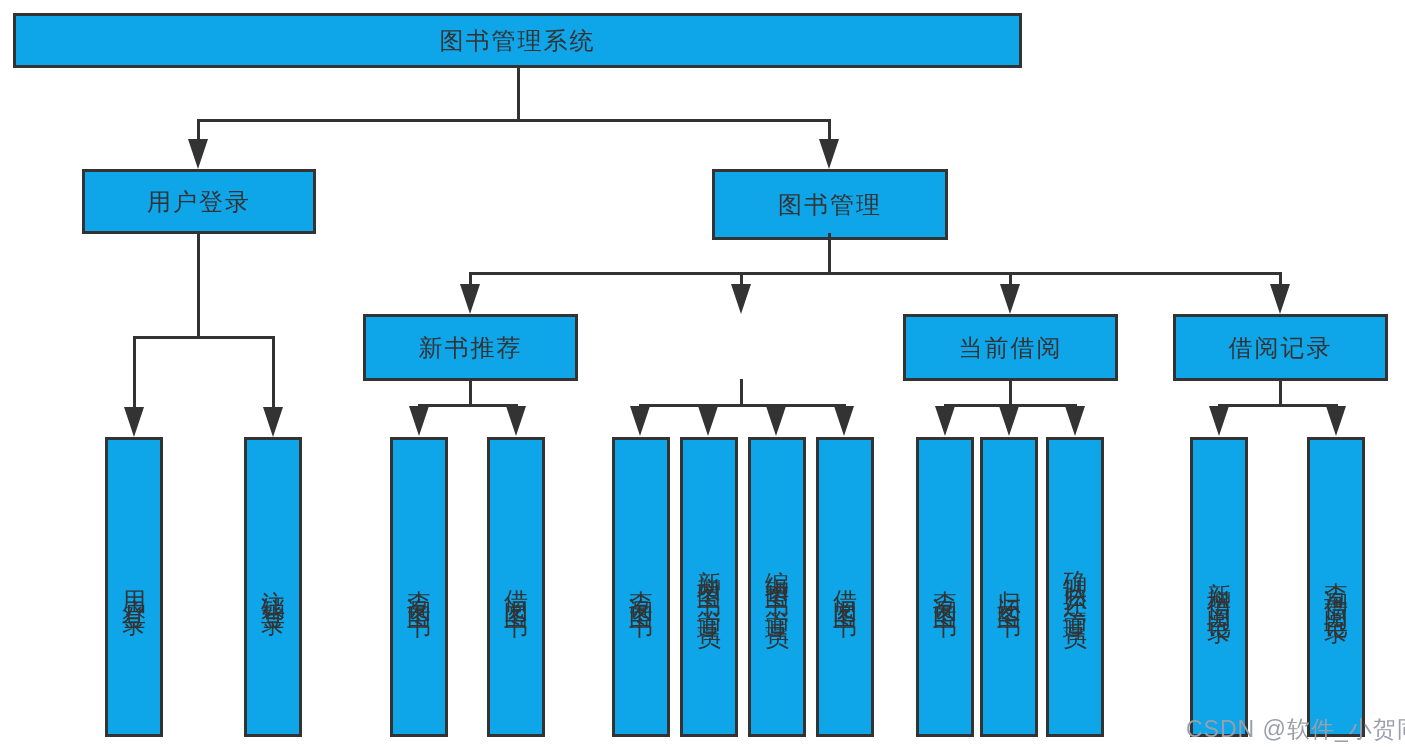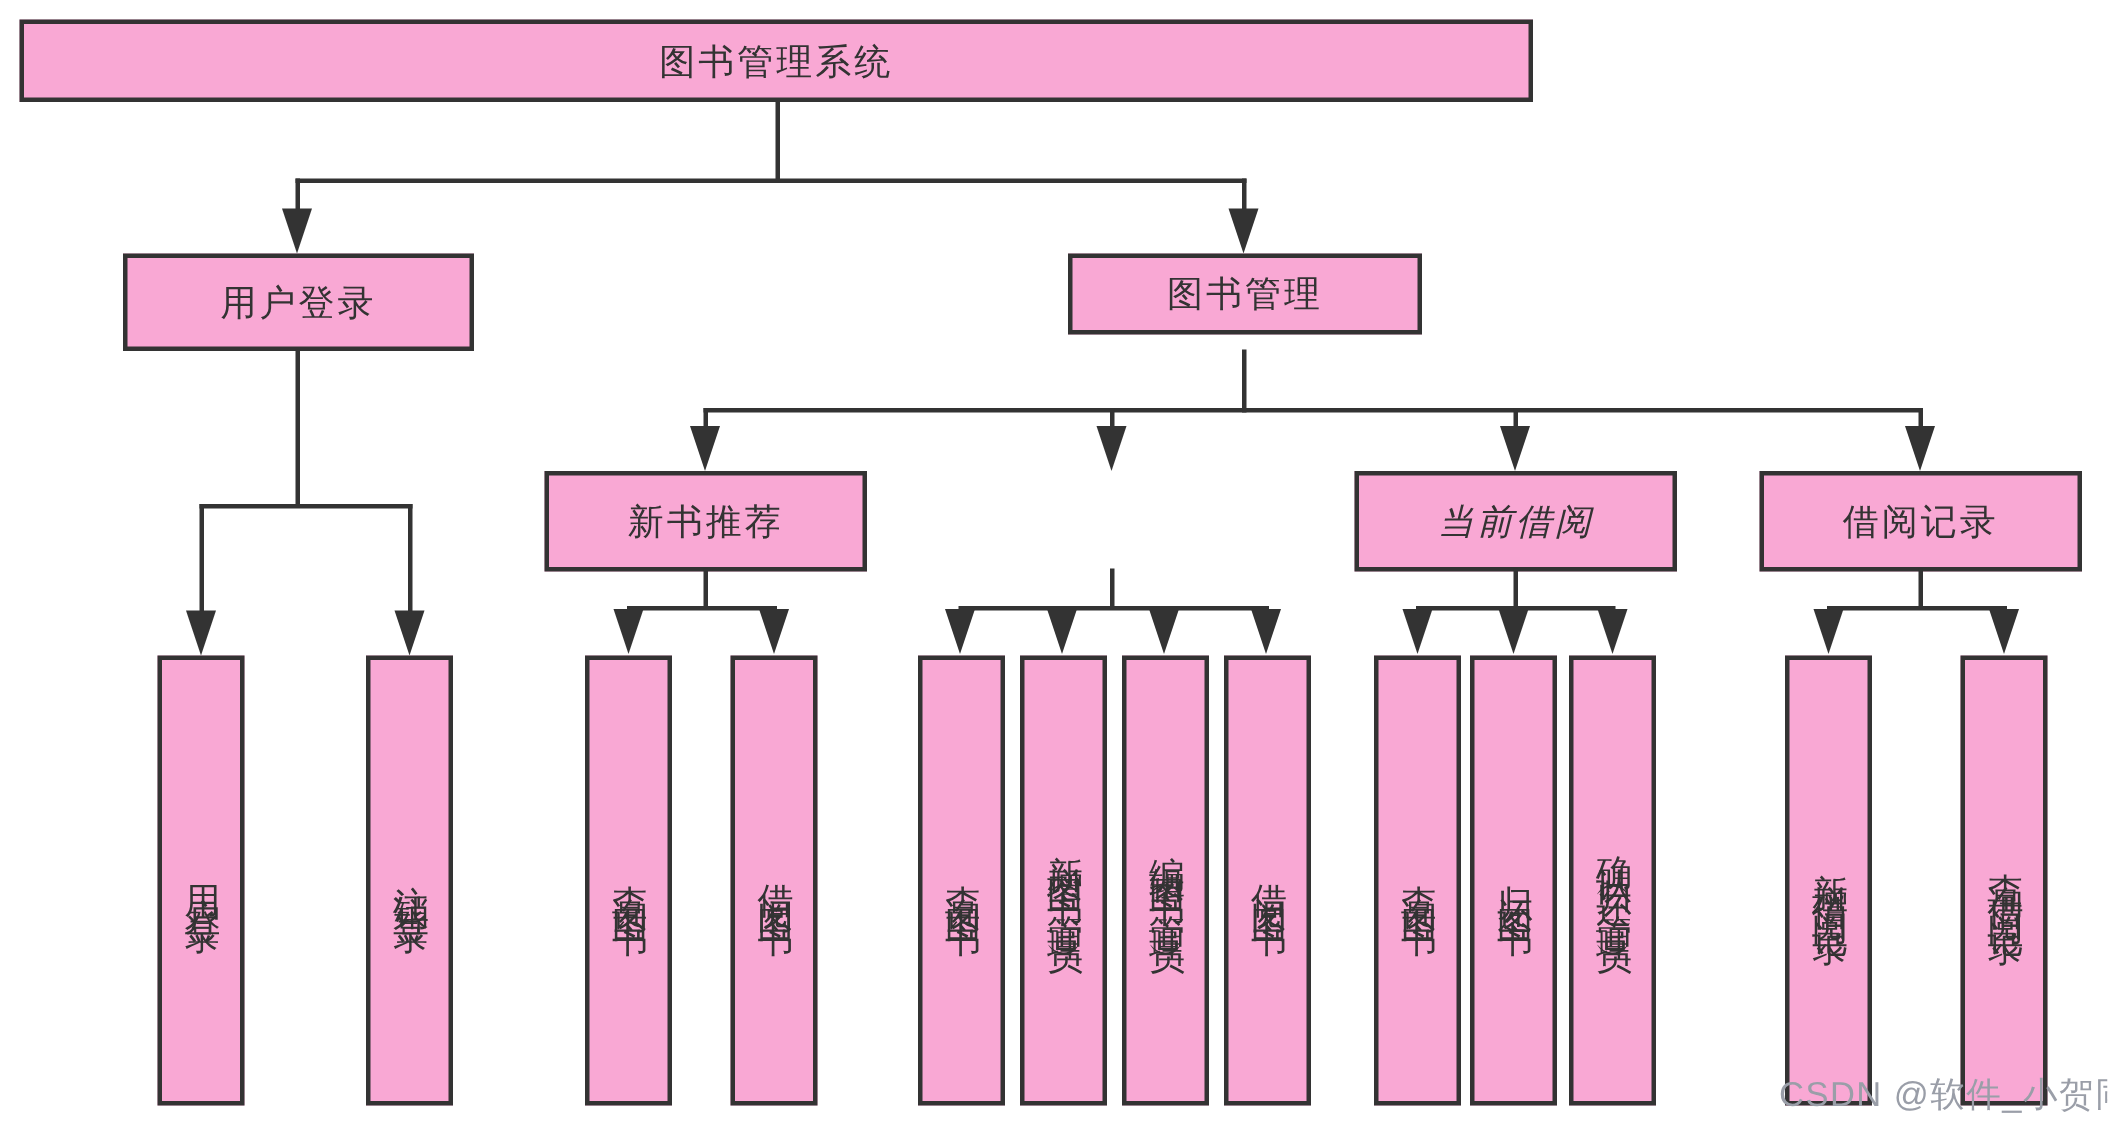--- a/index.html
+++ b/index.html
@@ -11,21 +11,21 @@
   body { font-family: "Liberation Sans", sans-serif; }
   #canvas {
     position: relative;
     width: 1405px;
     height: 747px;
     background: #ffffff;
     overflow: hidden;
   }
   .box, .vbox {
     position: absolute;
-    background: #f9a8d4;
+    background: #0ea5e9;
     border: 3px solid var(--line);
     box-sizing: border-box;
     display: flex;
     align-items: center;
     justify-content: center;
     color: var(--text);
   }
   .box { font-size: 24px; letter-spacing: 2px; white-space: nowrap; }
   .vbox { overflow: hidden; }
   .vbox .vtext {
@@ -69,21 +69,21 @@
   <div class="vline" style="left:517px; top:68px; height:53px;"></div>
   <div class="hline" style="left:197px; top:119px; width:634px;"></div>
   <div class="vline" style="left:197px; top:119px; height:25px;"></div>
   <div class="arr" style="left:188px; top:139px;"></div>
   <div class="vline" style="left:828px; top:119px; height:25px;"></div>
   <div class="arr" style="left:819px; top:139px;"></div>
 
   <div class="box" style="left:82px; top:169px; width:234px; height:65px;">
     <span>用户登录</span>
   </div>
-  <div class="box" style="left:712px; top:169px; width:236px; height:54px;">
+  <div class="box" style="left:712px; top:169px; width:236px; height:71px;">
     <span>图书管理</span>
   </div>
 
   <div class="vline" style="left:197px; top:233px; height:105px;"></div>
   <div class="hline" style="left:133px; top:336px; width:142px;"></div>
   <div class="vline" style="left:133px; top:336px; height:74px;"></div>
   <div class="arr" style="left:124px; top:407px;"></div>
   <div class="vline" style="left:272px; top:336px; height:74px;"></div>
   <div class="arr" style="left:263px; top:407px;"></div>
 
@@ -94,21 +94,21 @@
   <div class="vline" style="left:740px;  top:272px; height:16px;"></div>
   <div class="arr" style="left:731px;  top:284px;"></div>
   <div class="vline" style="left:1009px; top:272px; height:16px;"></div>
   <div class="arr" style="left:1000px; top:284px;"></div>
   <div class="vline" style="left:1279px; top:272px; height:16px;"></div>
   <div class="arr" style="left:1270px; top:284px;"></div>
 
   <div class="box" style="left:363px; top:314px; width:215px; height:67px;">
     <span>新书推荐</span>
   </div>
-  <div class="box" style="left:903px; top:314px; width:215px; height:67px;font-style:italic;">
+  <div class="box" style="left:903px; top:314px; width:215px; height:67px;">
     <span>当前借阅</span>
   </div>
   <div class="box" style="left:1173px; top:314px; width:215px; height:67px;">
     <span>借阅记录</span>
   </div>
 
   <div class="vline" style="left:469px; top:379px; height:27px;"></div>
   <div class="hline" style="left:418px; top:404px; width:100px;"></div>
   <div class="arr" style="left:409px; top:406px;"></div>
   <div class="arr" style="left:506px; top:406px;"></div>

